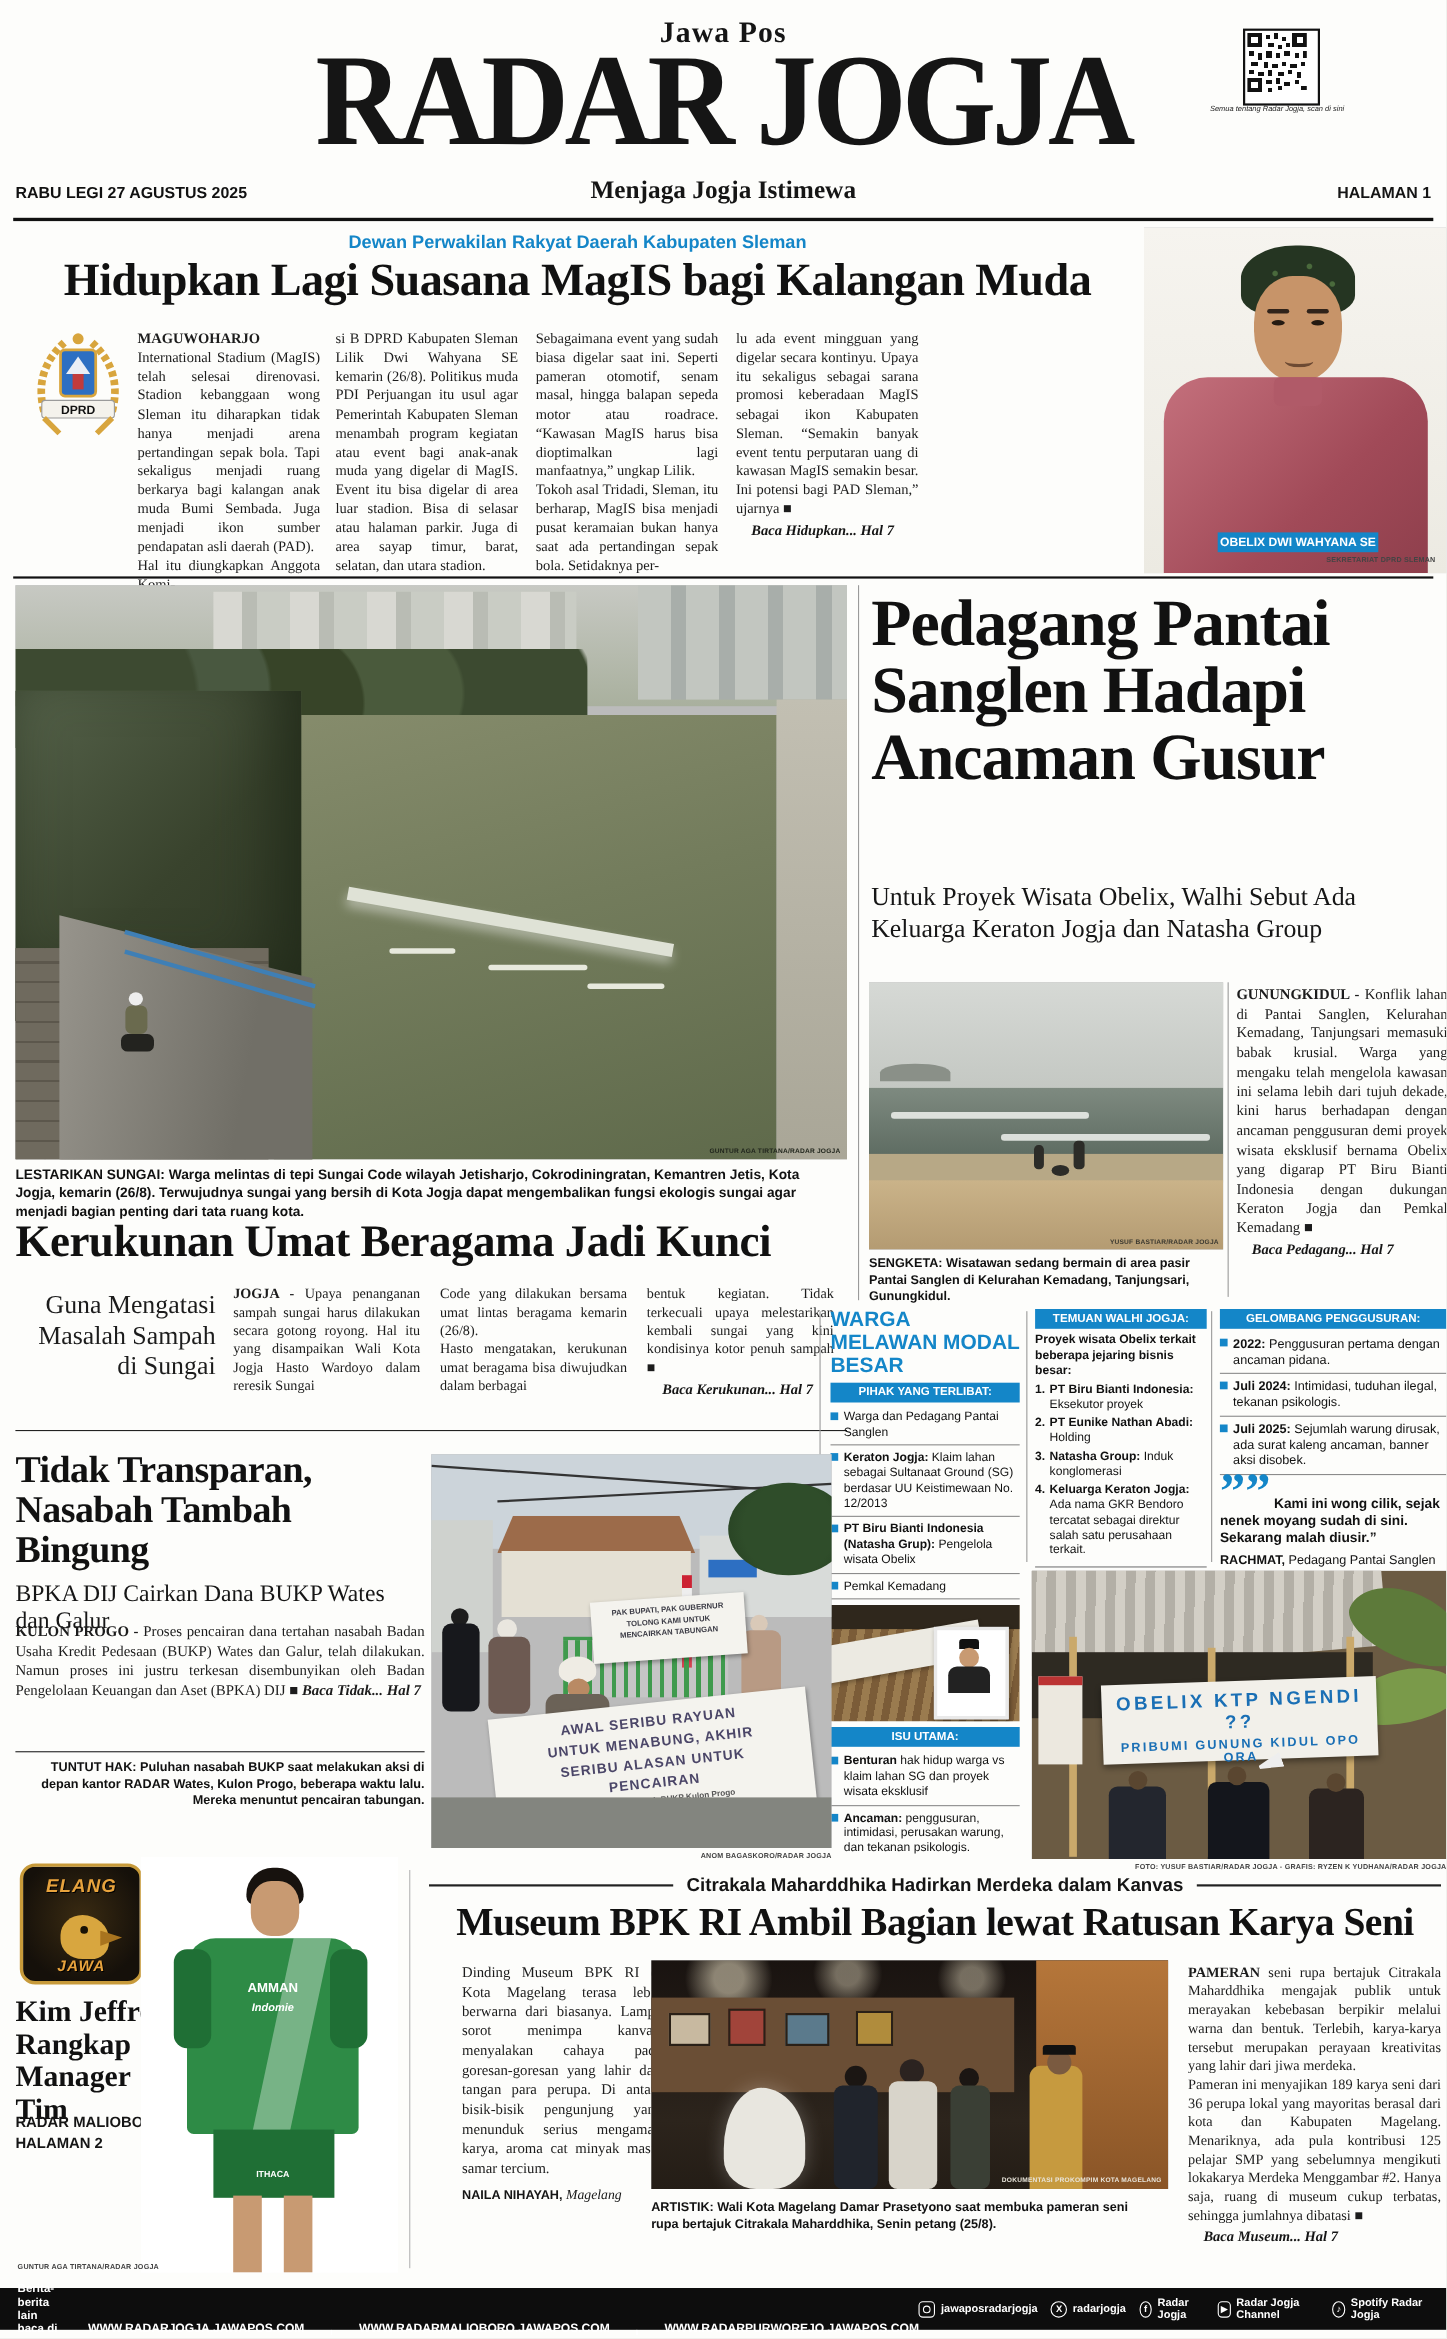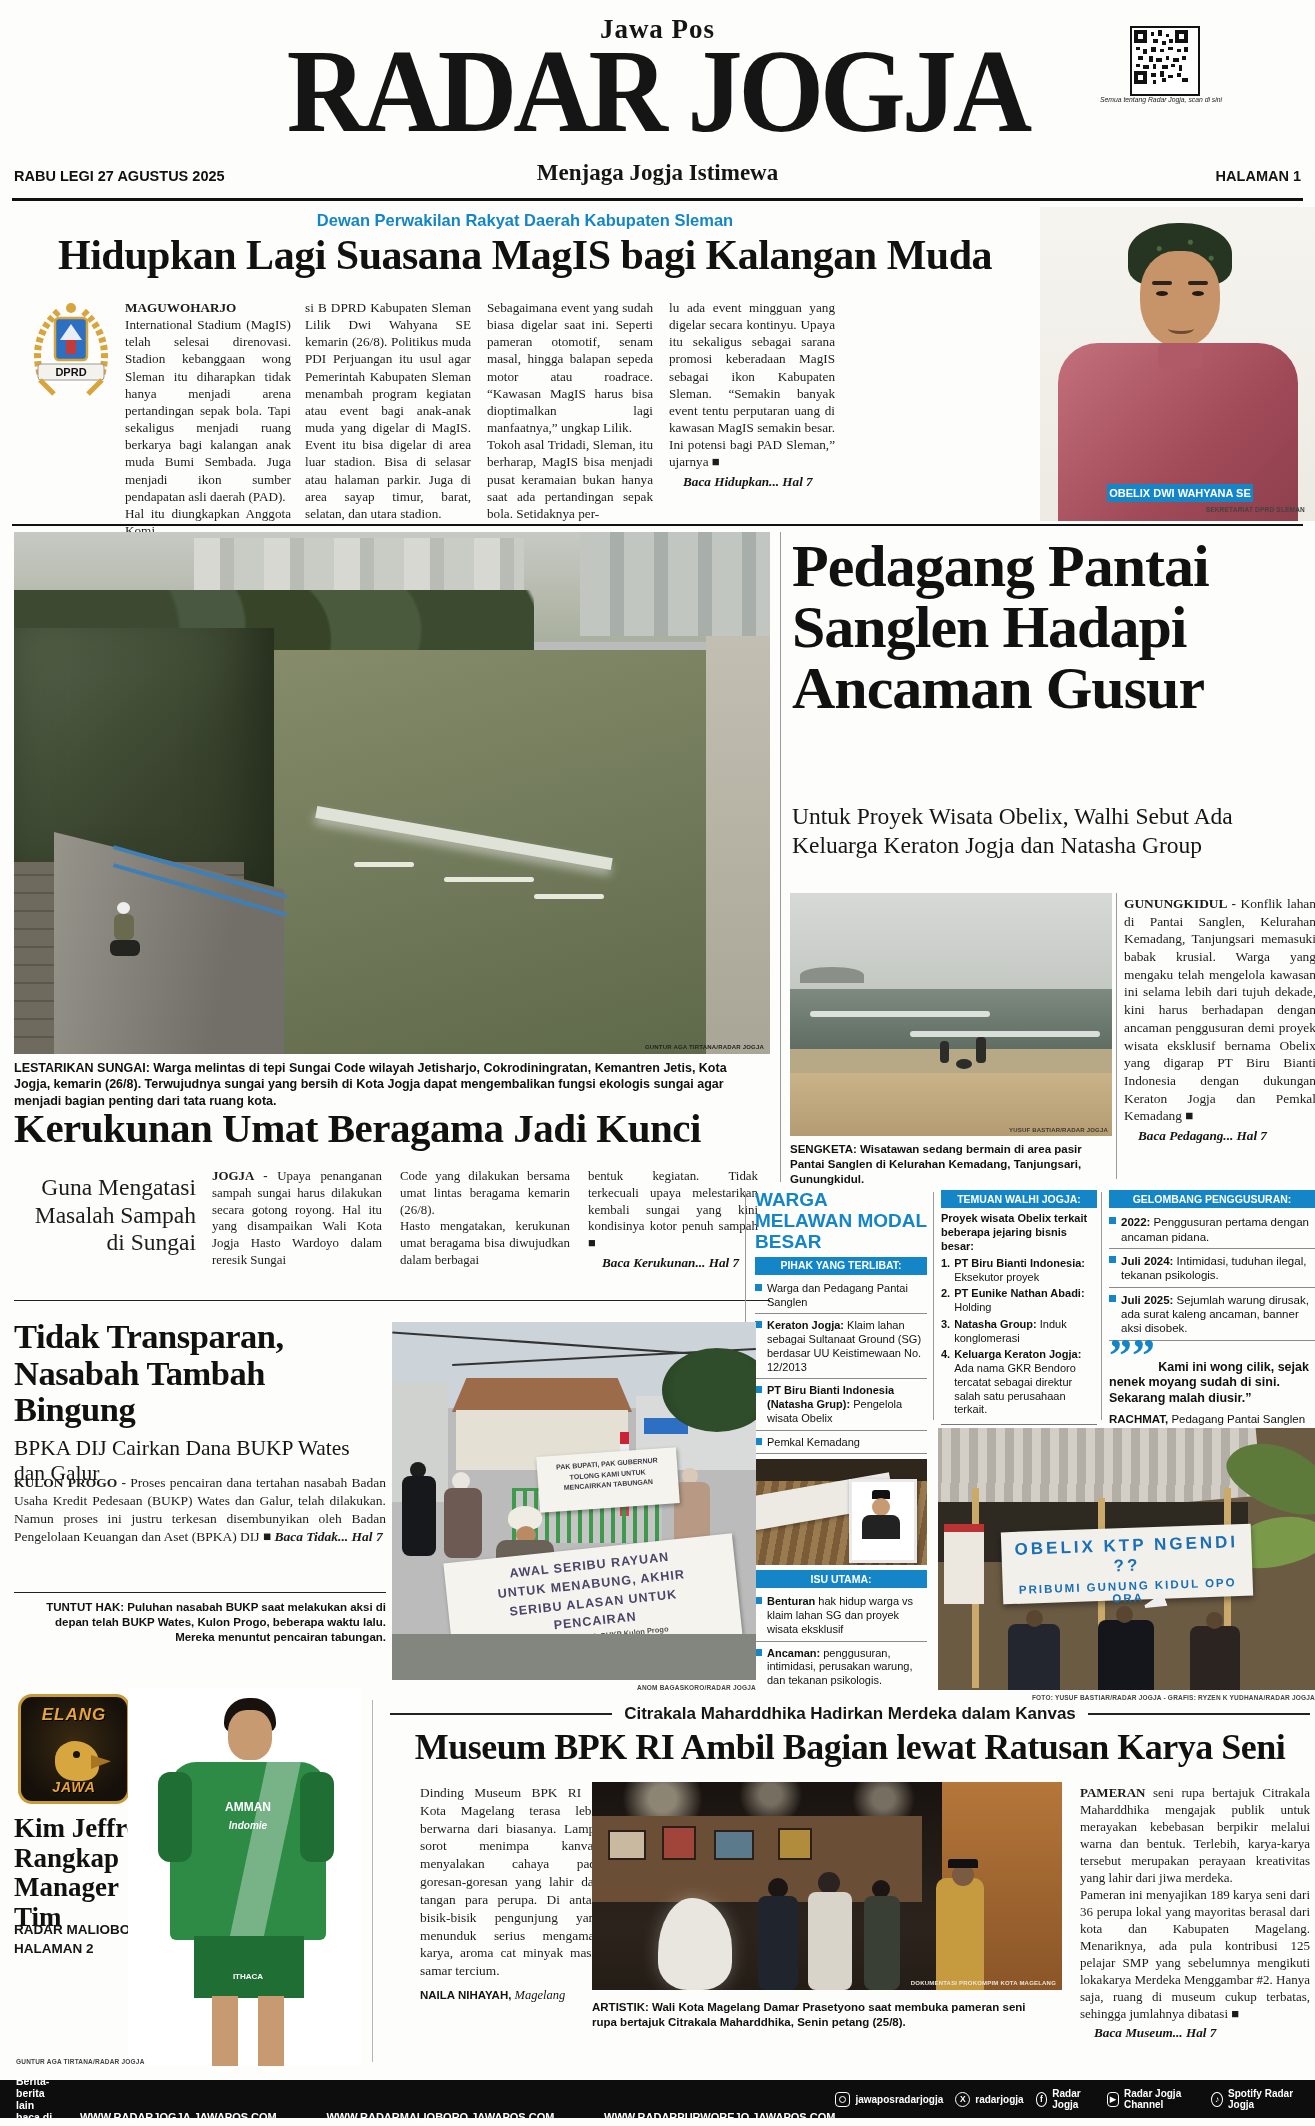--- a/index.html
+++ b/index.html
@@ -401,21 +401,21 @@
     <div class="ob-mega" style="left:206px;top:168px"></div>
     <div class="ob-man" style="left:252px;top:198px;width:50px;height:64px;background:#2c2420"></div>
     <div class="ob-headc" style="left:268px;top:184px"></div>
   </div>
   <div class="abs credit" style="left:938px;top:1694px;width:377px;text-align:right">FOTO: YUSUF BASTIAR/RADAR JOGJA - GRAFIS: RYZEN K YUDHANA/RADAR JOGJA</div>
 
   <div class="abs hl" style="left:14px;top:1318px;width:372px;font-size:34.5px;line-height:1.06;letter-spacing:-.5px">Tidak Transparan, Nasabah Tambah Bingung</div>
   <div class="abs serif" style="left:14px;top:1436px;width:372px;font-size:21.5px;color:#161616">BPKA DIJ Cairkan Dana BUKP Wates dan Galur</div>
   <div class="abs bodycol" style="left:14px;top:1474px;width:372px;font-size:13.5px;line-height:1.34"><b class="lead">KULON PROGO -</b><span> Proses pencairan dana tertahan nasabah Badan Usaha Kredit Pedesaan (BUKP) Wates dan Galur, telah dilakukan. Namun proses ini justru terkesan disembunyikan oleh Badan Pengelolaan Keuangan dan Aset (BPKA) DIJ ■  </span><i style="font-weight:bold">Baca Tidak... Hal 7</i></div>
   <div class="hrule" style="top:1592px;left:14px;width:372px"></div>
-  <div class="abs caption" style="left:14px;top:1600px;width:372px;text-align:right">TUNTUT HAK: Puluhan nasabah BUKP saat melakukan aksi di depan telah BUKP Wates, Kulon Progo, beberapa waktu lalu. Mereka menuntut pencairan tabungan.</div>
+  <div class="abs caption" style="left:14px;top:1600px;width:372px;text-align:right">TUNTUT HAK: Puluhan nasabah BUKP saat melakukan aksi di depan kantor RADAR Wates, Kulon Progo, beberapa waktu lalu. Mereka menuntut pencairan tabungan.</div>
 
   <div class="photo" style="left:392px;top:1322px;width:364px;height:358px">
     <div class="pr-sky"></div>
     <div class="pr-wire" style="left:0;top:20px;width:300px;transform:rotate(4deg)"></div>
     <div class="pr-wire" style="left:60px;top:34px;width:304px;transform:rotate(-3deg)"></div>
     <div class="pr-roof" style="left:60px;top:56px;width:180px;height:34px;clip-path:polygon(0 100%,8% 0,92% 0,100% 100%)"></div>
     <div class="pr-wall" style="left:64px;top:88px;width:172px;height:60px"></div>
     <div class="pr-wall" style="left:244px;top:74px;width:120px;height:74px;background:#d8dbd9"></div>
     <div class="abs" style="left:252px;top:96px;width:44px;height:16px;background:#2d6fc2"></div>
     <div class="abs" style="left:0;top:60px;width:56px;height:120px;background:#cfd2ce"></div>

